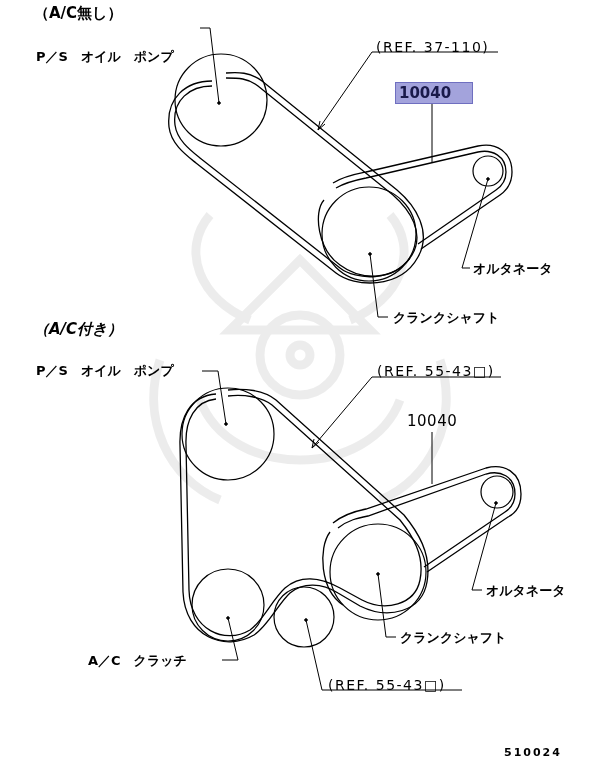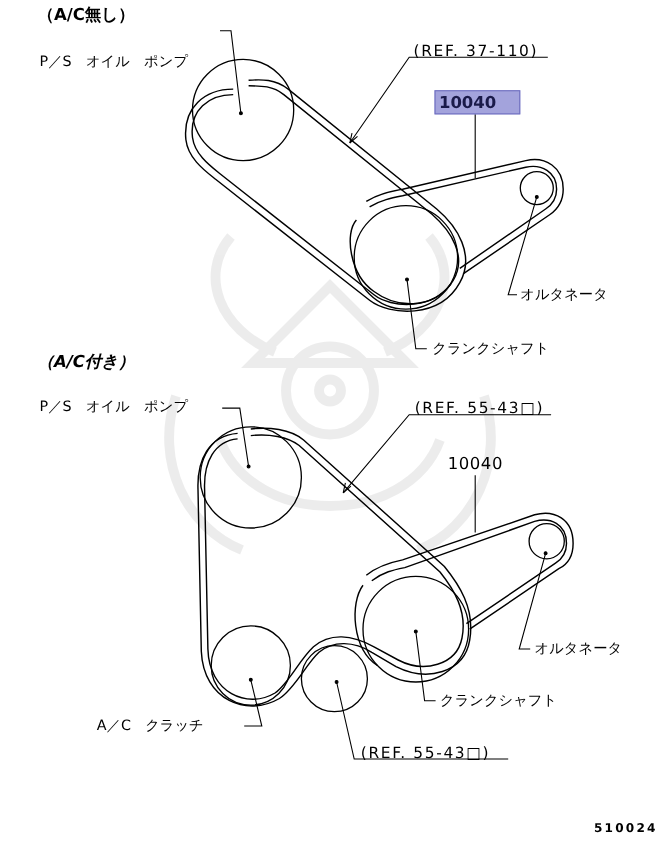--- a/index.html
+++ b/index.html
@@ -1,19 +1,19 @@
 <!DOCTYPE html>
 <html><head>
 <meta charset="utf-8">
 <style>
   html, body { margin: 0; padding: 0; background: #ffffff; }
   body { width: 609px; height: 768px; position: relative; overflow: hidden;
          font-family: "DejaVu Sans", "Liberation Sans", sans-serif; color: #000; }
   .diagram { position: absolute; left: 0; top: 0; width: 609px; height: 768px; }
-  .lbl { position: absolute; font-size: 13px; font-weight: normal; white-space: nowrap; line-height: 1; }
+  .lbl { position: absolute; font-size: 13px; font-weight: bold; white-space: nowrap; line-height: 1; }
   .section { font-size: 15px; font-weight: bold; }
   .ref { position: absolute; font-size: 14px; letter-spacing: 1.5px; white-space: nowrap; line-height: 1; text-align: center; }
   .partno-hl { position: absolute; background: #a3a3dc; border: 1px solid #6f6fc0; color: #1a1a4a;
                font-size: 15px; font-weight: bold; padding: 1px 3px; line-height: 18px; width: 70px; height: 18px; }
   .partno { position: absolute; font-size: 15px; line-height: 1; letter-spacing: 0.5px; }
   .figno { position: absolute; font-size: 11px; font-weight: bold; letter-spacing: 2px; }
 </style>
 </head>
 <body>
 
@@ -105,13 +105,13 @@
 
 <div class="lbl section" style="left:34px; top:322px;font-style:italic;">（A/C付き）</div>
 <div class="lbl" style="left:36px; top:364px;">P／S　オイル　ポンプ</div>
 <div class="ref" style="left:377px; top:364px;">(REF. 55-43□)</div>
 <div class="partno" style="left:407px; top:414px;">10040</div>
 <div class="lbl" style="left:486px; top:584px;">オルタネータ</div>
 <div class="lbl" style="left:400px; top:631px;">クランクシャフト</div>
 <div class="lbl" style="left:88px; top:654px;">A／C　クラッチ</div>
 <div class="ref" style="left:328px; top:678px;">(REF. 55-43□)</div>
 
-<div class="figno" style="left:540px; top:746px;text-align:center;">510024</div>
+<div class="figno" style="left:504px; top:746px;text-align:center;">510024</div>
 
 </body></html>

